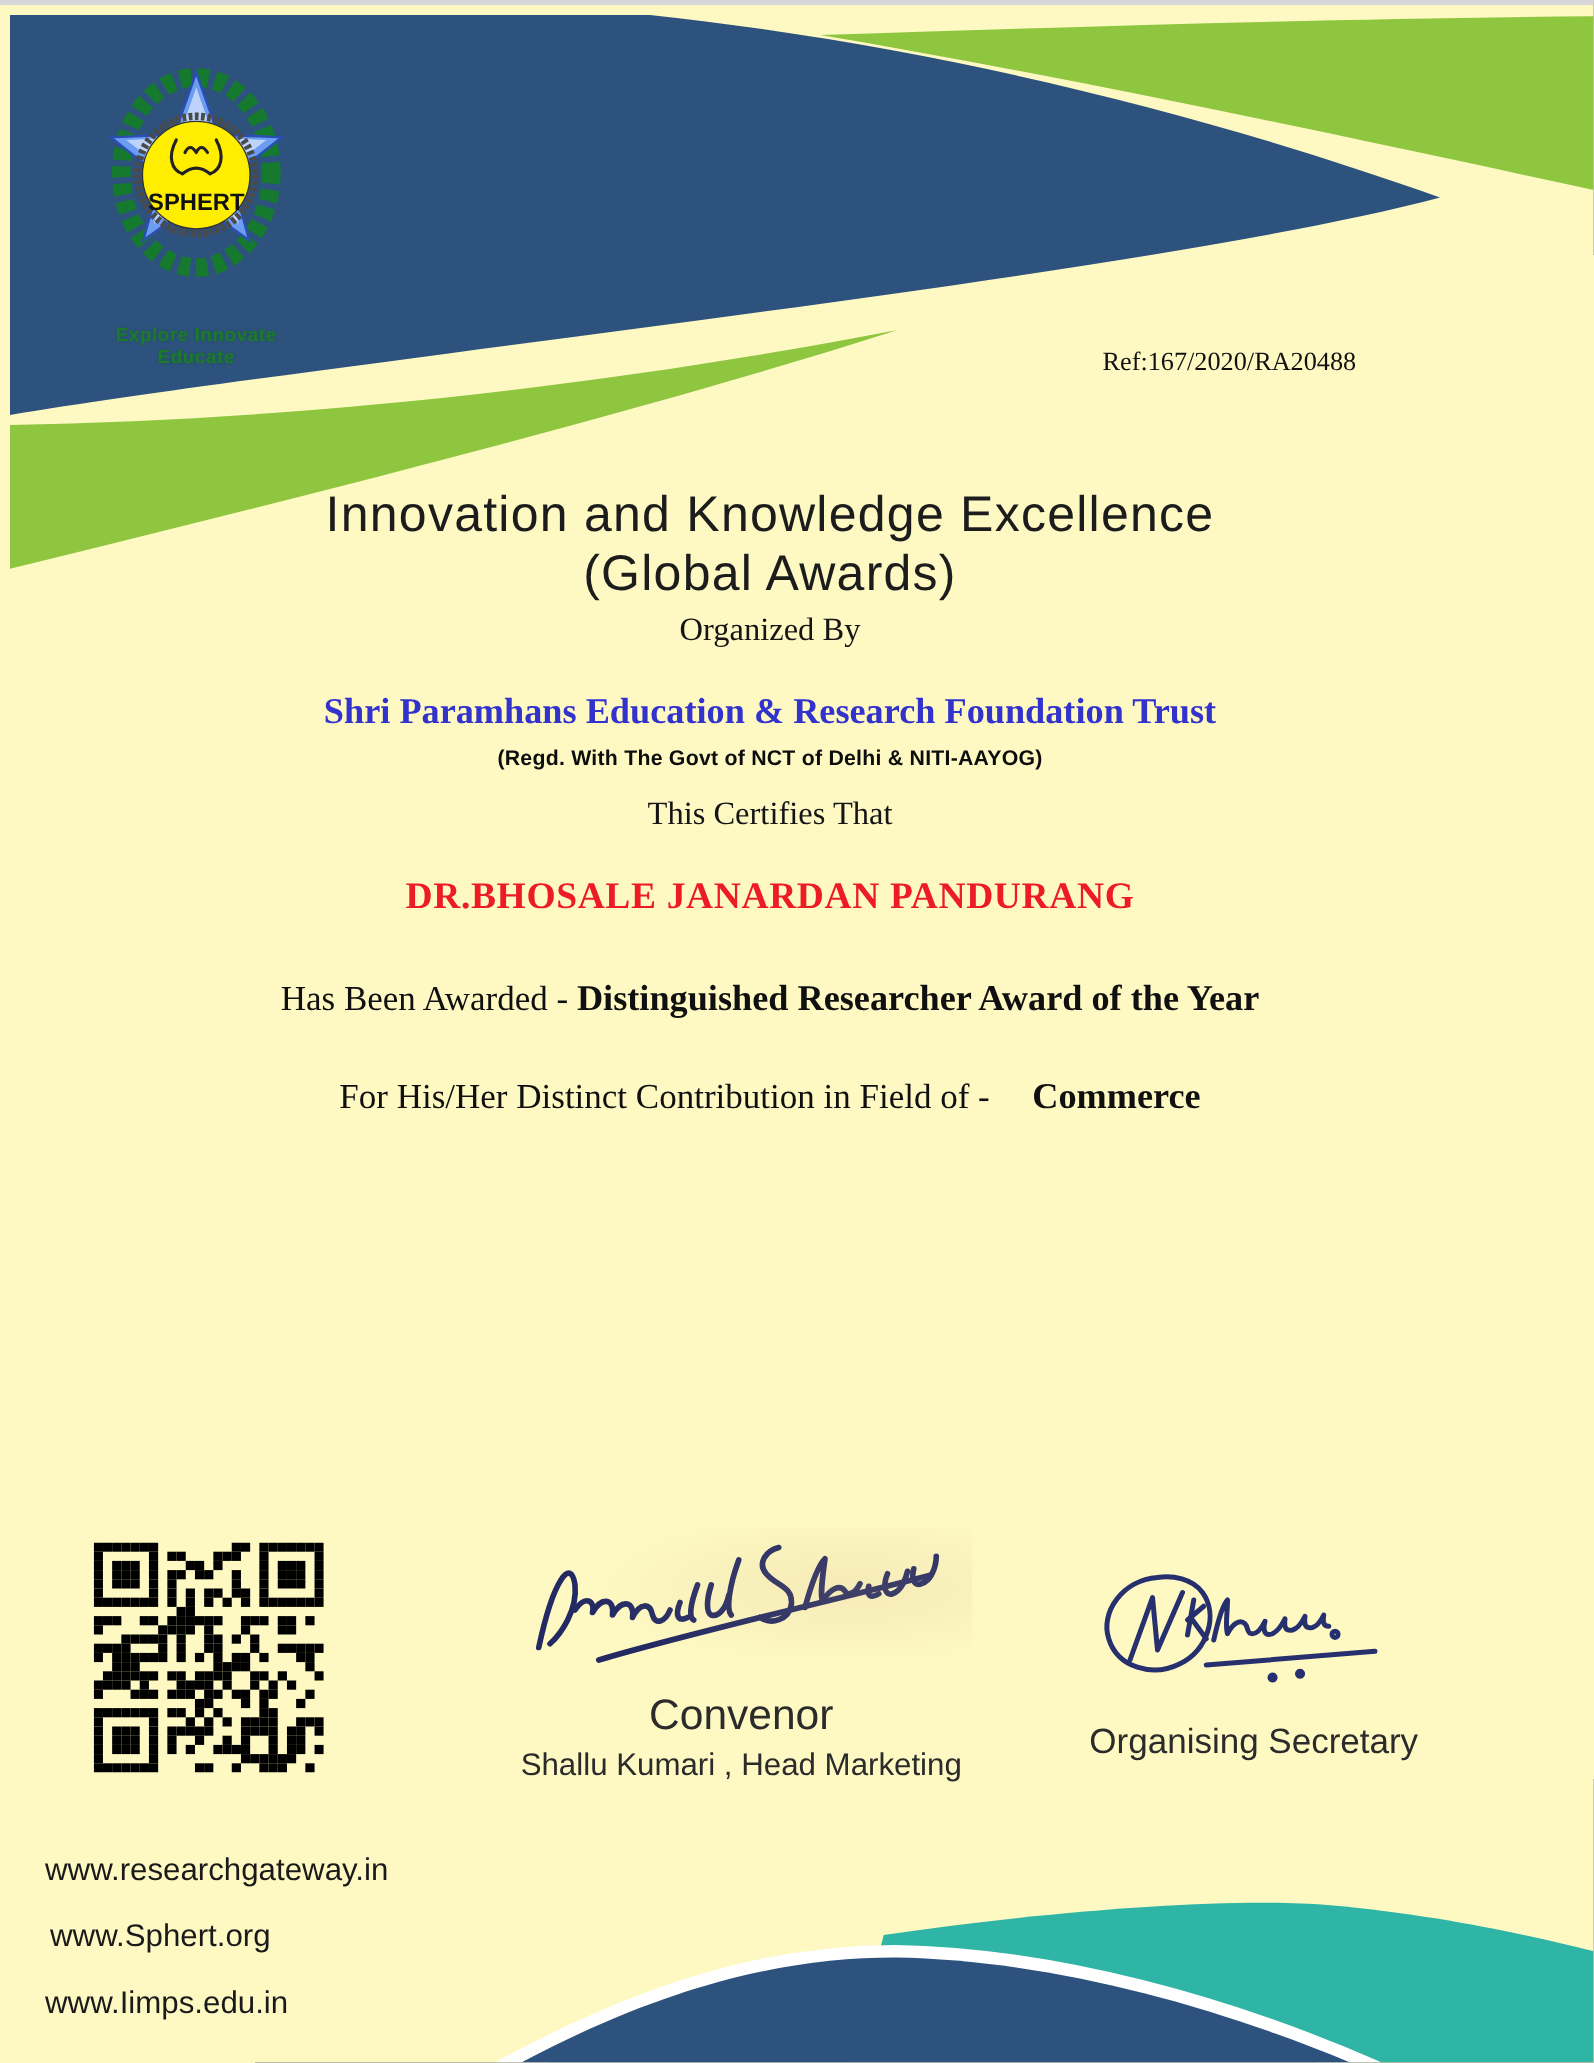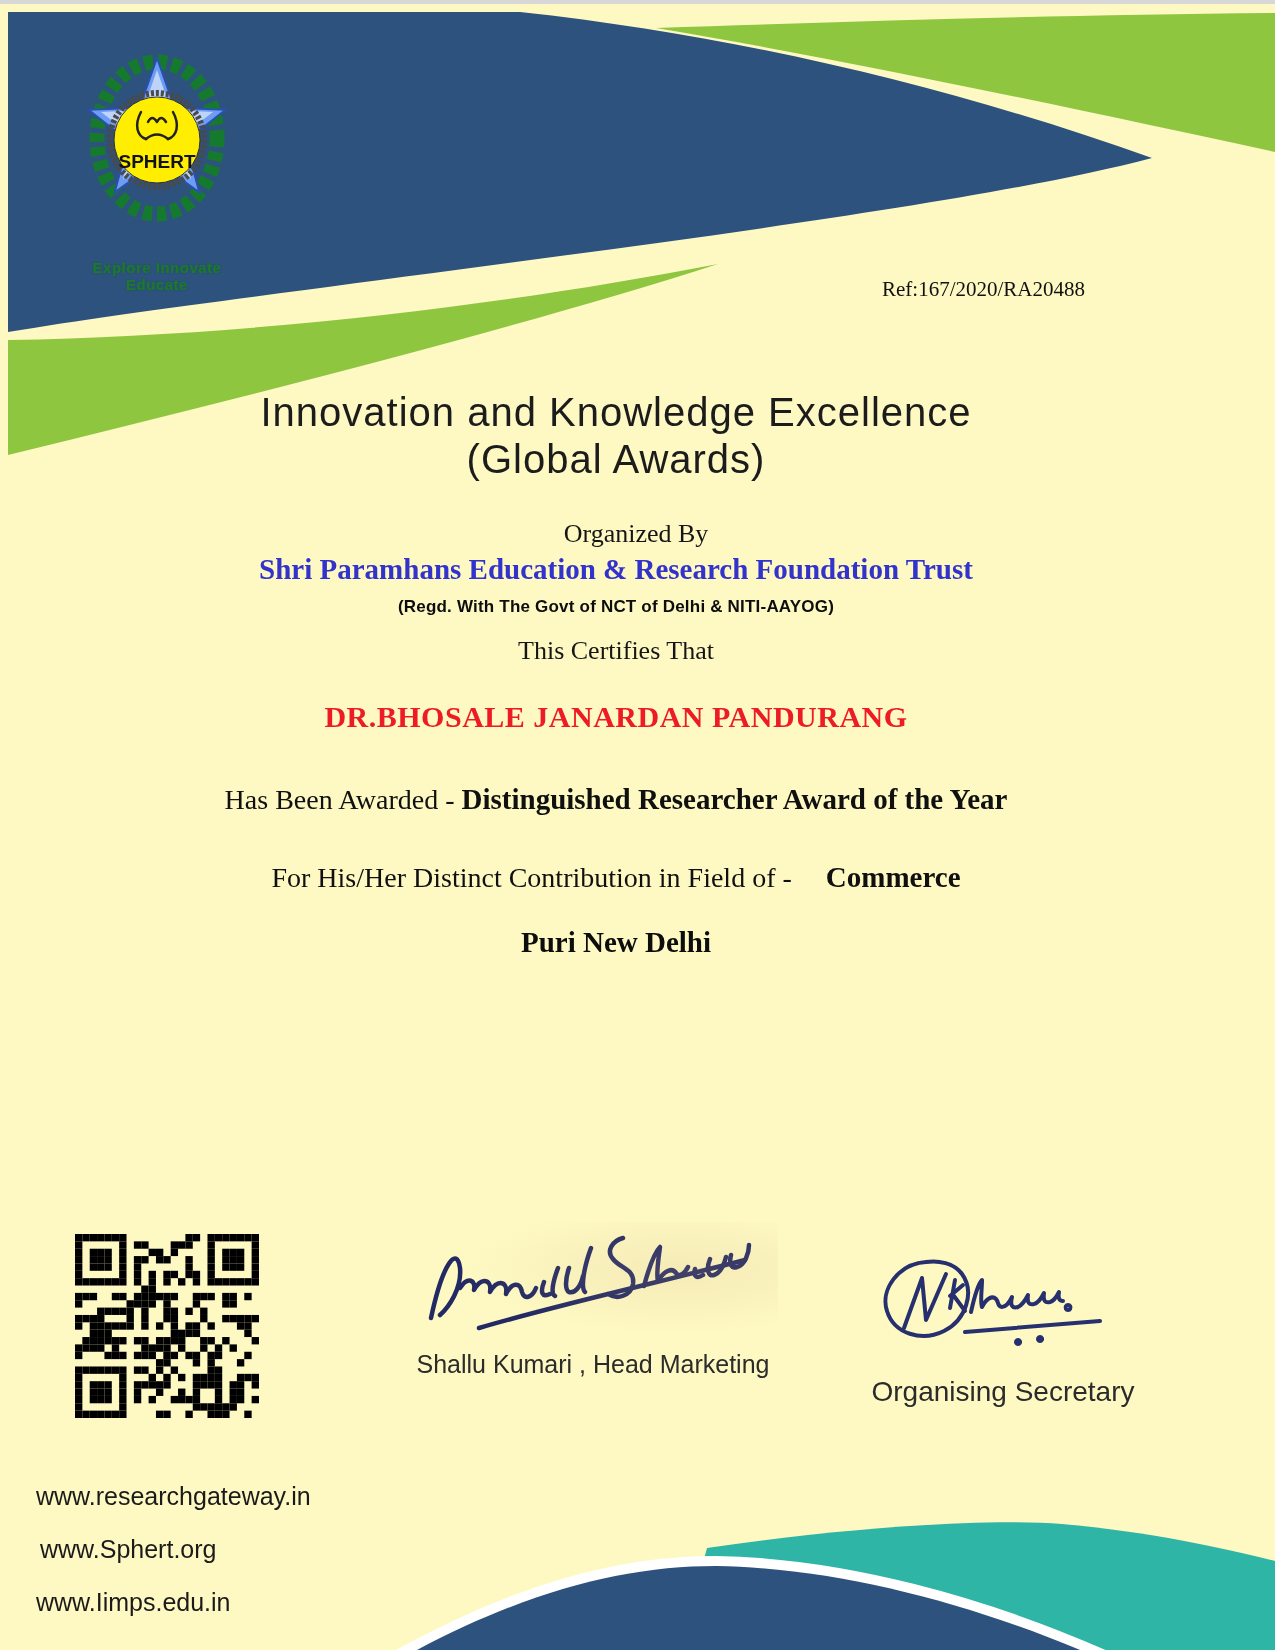--- a/index.html
+++ b/index.html
@@ -11,21 +11,21 @@
   .deco.bottom{bottom:0;}
 
   .ref{position:absolute;top:277px;right:190px;font-family:"Liberation Serif",serif;
        font-size:21px;color:#111;}
 
   .content{position:absolute;left:0;top:0;width:1232px;text-align:center;}
   .abs{position:absolute;left:0;width:100%;}
 
   .title{top:388px;font-size:40px;line-height:48px;color:#1c1c1c;letter-spacing:1px;}
   .title2{top:437px;font-size:40px;color:#1c1c1c;letter-spacing:1px;}
-  .organized{top:519px;font-family:"Liberation Serif",serif;font-size:26px;color:#151515;padding-left:20px;}
+  .organized{top:489px;font-family:"Liberation Serif",serif;font-size:26px;color:#151515;}
   .orgname{top:553px;font-family:"Liberation Serif",serif;font-weight:bold;font-size:29px;color:#3232cc;}
   .regd{top:597px;font-size:17px;font-weight:bold;color:#0d0d0d;letter-spacing:.2px;}
   .certifies{top:636px;font-family:"Liberation Serif",serif;font-size:26px;color:#151515;}
   .recipient{top:700px;font-family:"Liberation Serif",serif;font-weight:bold;font-size:30px;color:#ec1b24;letter-spacing:.5px;}
   .awarded{top:783px;font-family:"Liberation Serif",serif;font-size:28px;color:#101010;}
   .awarded b{font-size:29px;}
   .field{top:861px;font-family:"Liberation Serif",serif;font-size:28px;color:#101010;}
   .field b{margin-left:34px;font-size:29px;}
   .heldon{top:924px;font-family:"Liberation Serif",serif;font-weight:bold;font-size:29px;
           line-height:37px;color:#0d0d0d;}
@@ -88,21 +88,20 @@
     <div class="abs title">Innovation and Knowledge Excellence</div>
     <div class="abs title2">(Global Awards)</div>
     <div class="abs organized">Organized By</div>
     <div class="abs orgname">Shri Paramhans Education &amp; Research Foundation Trust</div>
     <div class="abs regd">(Regd. With The Govt of NCT of Delhi &amp; NITI-AAYOG)</div>
     <div class="abs certifies">This Certifies That</div>
     <div class="abs recipient">DR.BHOSALE JANARDAN PANDURANG</div>
     <div class="abs awarded"><span>Has Been Awarded - </span><b>Distinguished Researcher Award of the Year</b></div>
     <div class="abs field"><span>For His/Her Distinct Contribution in Field of -</span><b>Commerce</b></div>
     <div class="abs heldon">
-      <div>Puri New Delhi</div>
     </div>
   </div>
 
   <svg id="qr" class="qr" viewBox="0 0 25 25">
       <rect x="0" y="0" width="1" height="1" fill="#000"></rect>
       <rect x="1" y="0" width="1" height="1" fill="#000"></rect>
       <rect x="2" y="0" width="1" height="1" fill="#000"></rect>
       <rect x="3" y="0" width="1" height="1" fill="#000"></rect>
       <rect x="4" y="0" width="1" height="1" fill="#000"></rect>
       <rect x="5" y="0" width="1" height="1" fill="#000"></rect>
@@ -415,20 +414,21 @@
     <svg width="360" height="118" viewBox="0 0 360 118">
       <g fill="none" stroke="#232a63" stroke-width="4.5" stroke-linecap="round" stroke-linejoin="round">
         <path d="M18,96 C30,40 44,24 47,46 C49,66 36,85 27,93"></path>
         <path d="M47,66 c8,-12 16,-8 14,2 c8,-14 18,-10 16,2 c8,-14 18,-10 16,2 c6,-12 14,-12 16,-2 c2,8 10,6 14,-4"></path>
         <path d="M131,60 c-4,10 -2,16 6,12 m8,-26 c-6,16 -7,26 -3,28 m14,-28 c-4,12 -4,22 0,24 c6,2 12,-6 14,-16 m8,-28 c-8,22 -10,40 -6,44"></path>
         <path d="M210,16 c-11,3 -17,13 -10,21 c8,10 22,10 20,25 c-2,12 -16,16 -25,10"></path>
         <path d="M231,64 c6,-22 12,-35 16,-39 c-2,14 -4,28 -2,34 c6,-10 14,-14 18,-8 c2,4 8,2 12,-6 m7,2 c-2,8 2,10 8,6 m7,-16 c-4,10 -2,18 4,16 c6,-2 10,-10 12,-18 m5,-2 c-2,8 0,14 6,12 c8,-2 12,-14 12,-22"></path>
         <path d="M66,106 C140,84 255,58 332,38"></path>
       </g>
     </svg>
+    <div class="sig-title">Convenor</div>
     <div class="sig-sub">Shallu Kumari , Head Marketing</div>
   </div>
 
   <div class="sig-right">
     <svg width="270" height="112" viewBox="0 0 270 112">
       <g fill="none" stroke="#27306e" stroke-width="4" stroke-linecap="round" stroke-linejoin="round">
         <path d="M58,16 C30,18 12,44 19,65 C26,88 54,96 76,85 C98,74 107,46 94,28 C86,17 70,14 58,16"></path>
         <path d="M36,82 L54,32 L58,74 L78,28"></path>
         <path d="M82,62 L87,34 M82,50 l13,-11 M86,50 l11,15"></path>
         <path d="M103,66 c4,-18 8,-29 11,-32 c0,10 -2,21 0,27 c4,-8 10,-12 14,-8 c3,3 1,8 6,8 c4,0 8,-6 10,-10 c-2,8 0,12 6,10 c4,-2 8,-8 10,-12 c-1,8 1,10 6,9 c4,-1 8,-7 10,-11 c-1,8 1,10 6,9 c4,-1 7,-6 9,-10 c-1,6 0,9 4,9"></path>

